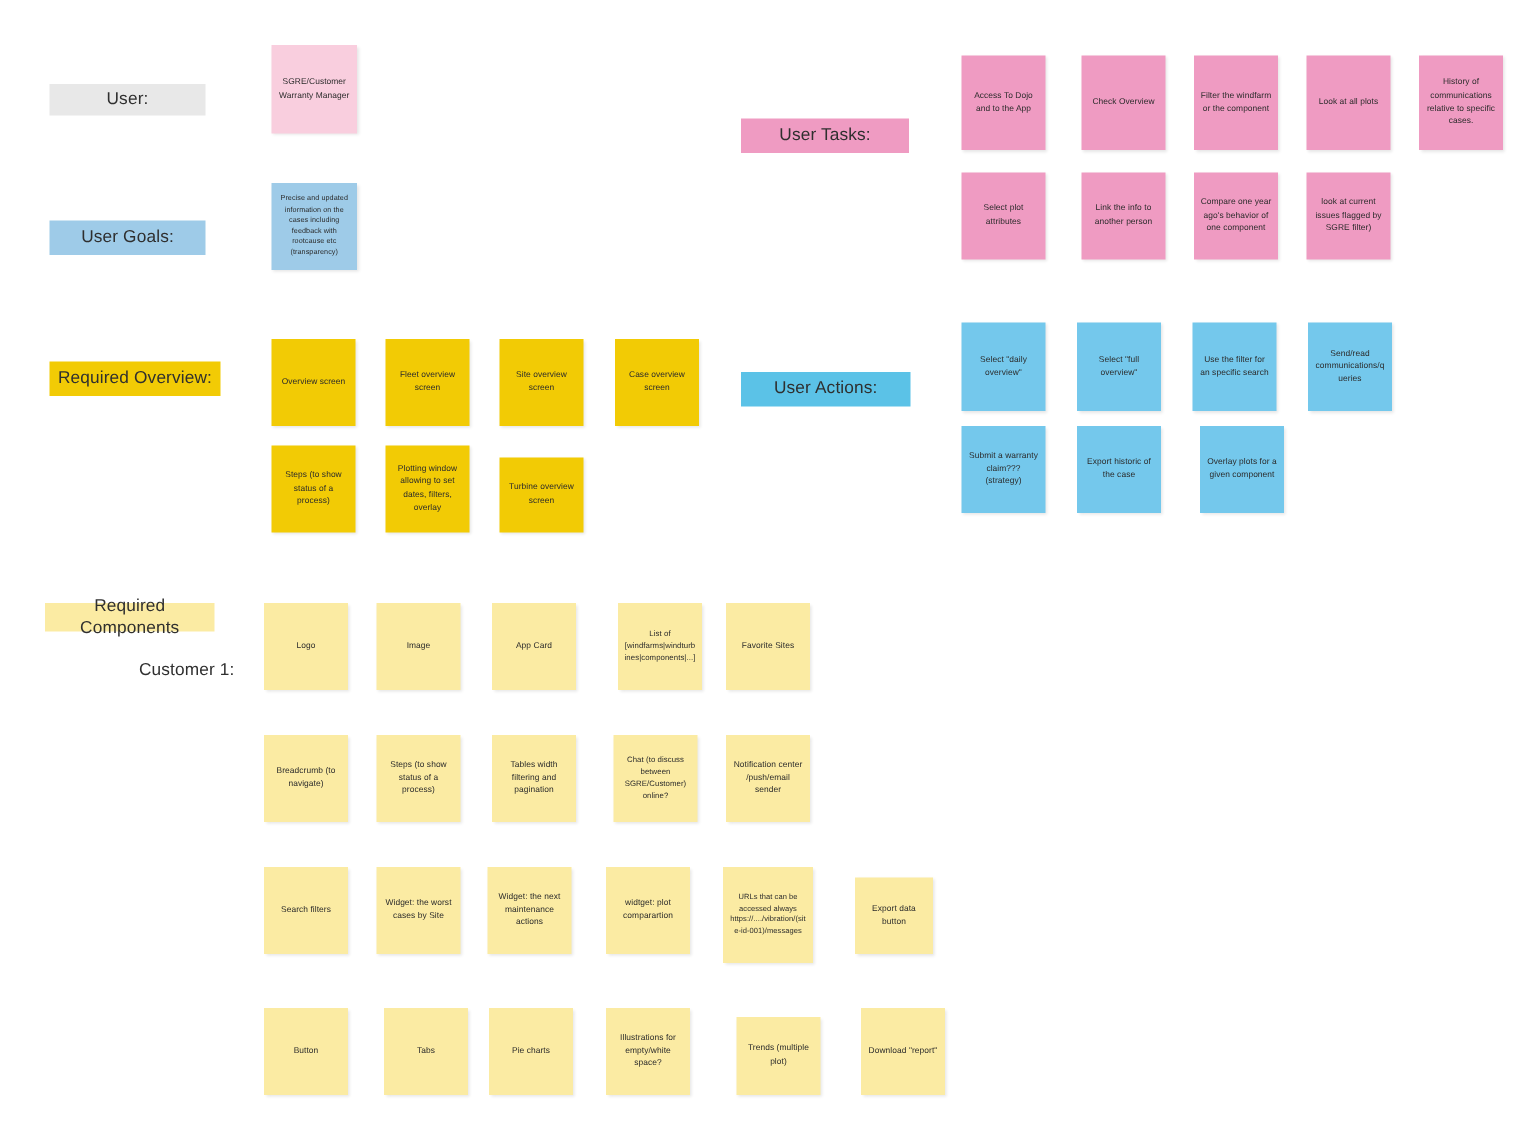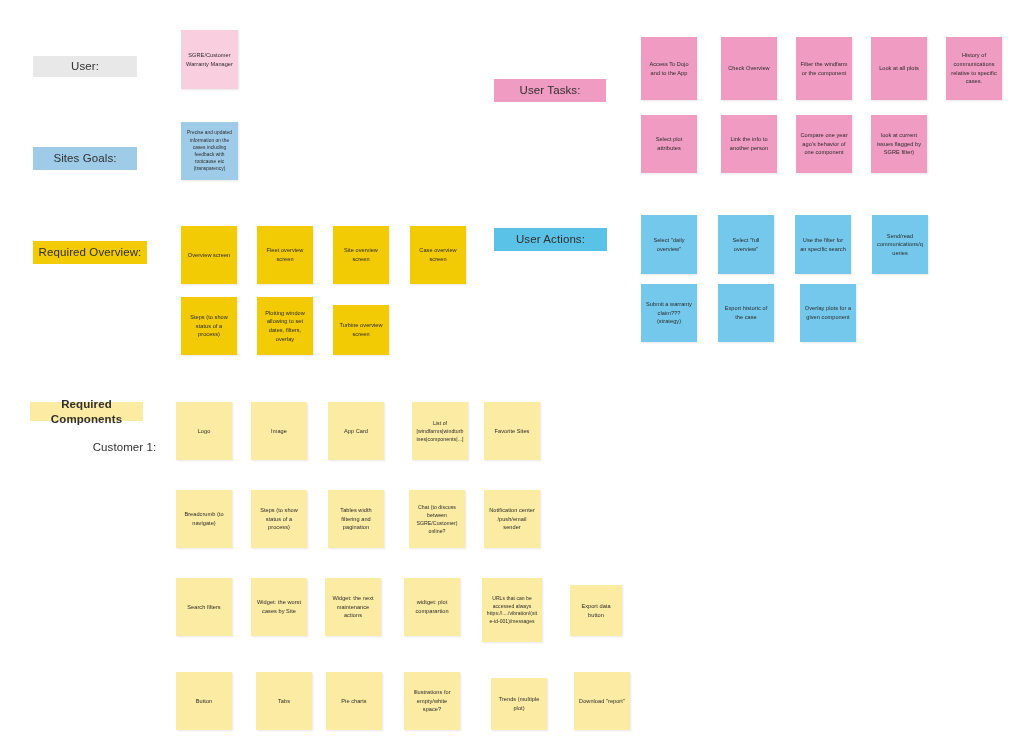--- a/index.html
+++ b/index.html
@@ -27,23 +27,23 @@
     justify-content: center;
     text-align: center;
     font-size: 11.5px;
     line-height: 1.25;
     color: #2f2f2f;
     letter-spacing: 0.1px;
   }
   .label-bar.user      { background: #e8e8e8; }
   .label-bar.goals     { background: #9ecbe8; }
   .label-bar.screens   { background: #f2cb05; }
-  .label-bar.actions   { background: #5bc2e7; }
+  .label-bar.actions   { background: #5bc2e7; margin-top: 20px; }
   .label-bar.tasks     { background: #ef9bc2; }
-  .label-bar.components{ background: #fbeba3; font-weight: bold; }
+  .label-bar.components{ background: #fbeba3; }
   .label-bar.plain     { background: transparent; }
 
   
   .card {
     position: absolute;
     display: flex;
     align-items: center;
     justify-content: center;
     text-align: center;
     box-sizing: border-box;
@@ -66,21 +66,21 @@
     box-shadow: 1px 1px 2px rgba(0,0,0,0.10);
   }
 </style>
 </head>
 <body>
 
 <div class="canvas">
 
   <div class="label-bar user" style="left:33px; top:56px; width:104px; height:21px;">User:</div>
 
-  <div class="label-bar goals" style="left:33px; top:147px; width:104px; height:23px;">Sites Goals:</div>
+  <div class="label-bar goals" style="left:33px; top:147px; width:104px; height:23px;">User Goals:</div>
 
   <div class="label-bar screens" style="left:33px; top:241px; width:114px; height:23px;">Required Overview:</div>
 
   <div class="label-bar components" style="left:30px; top:402px; width:113px; height:19px;">Required Components</div>
 
   <div class="label-bar plain" style="left:68px; top:439px; width:113px; height:17px;">Customer 1:</div>
 
   <div class="label-bar tasks" style="left:494px; top:63px; width:112px; height:23px;margin-top:16px;">User Tasks:</div>
 
   <div class="label-bar actions" style="left:494px; top:228px; width:113px; height:23px;">User Actions:</div>

